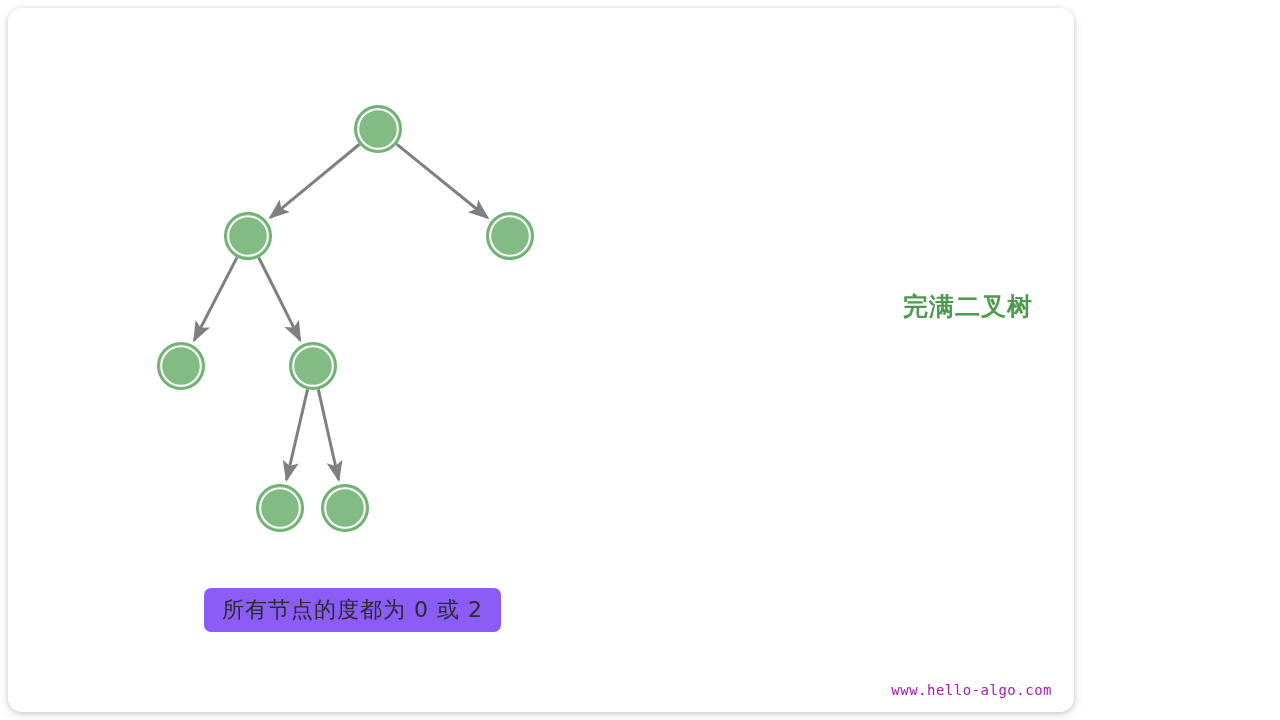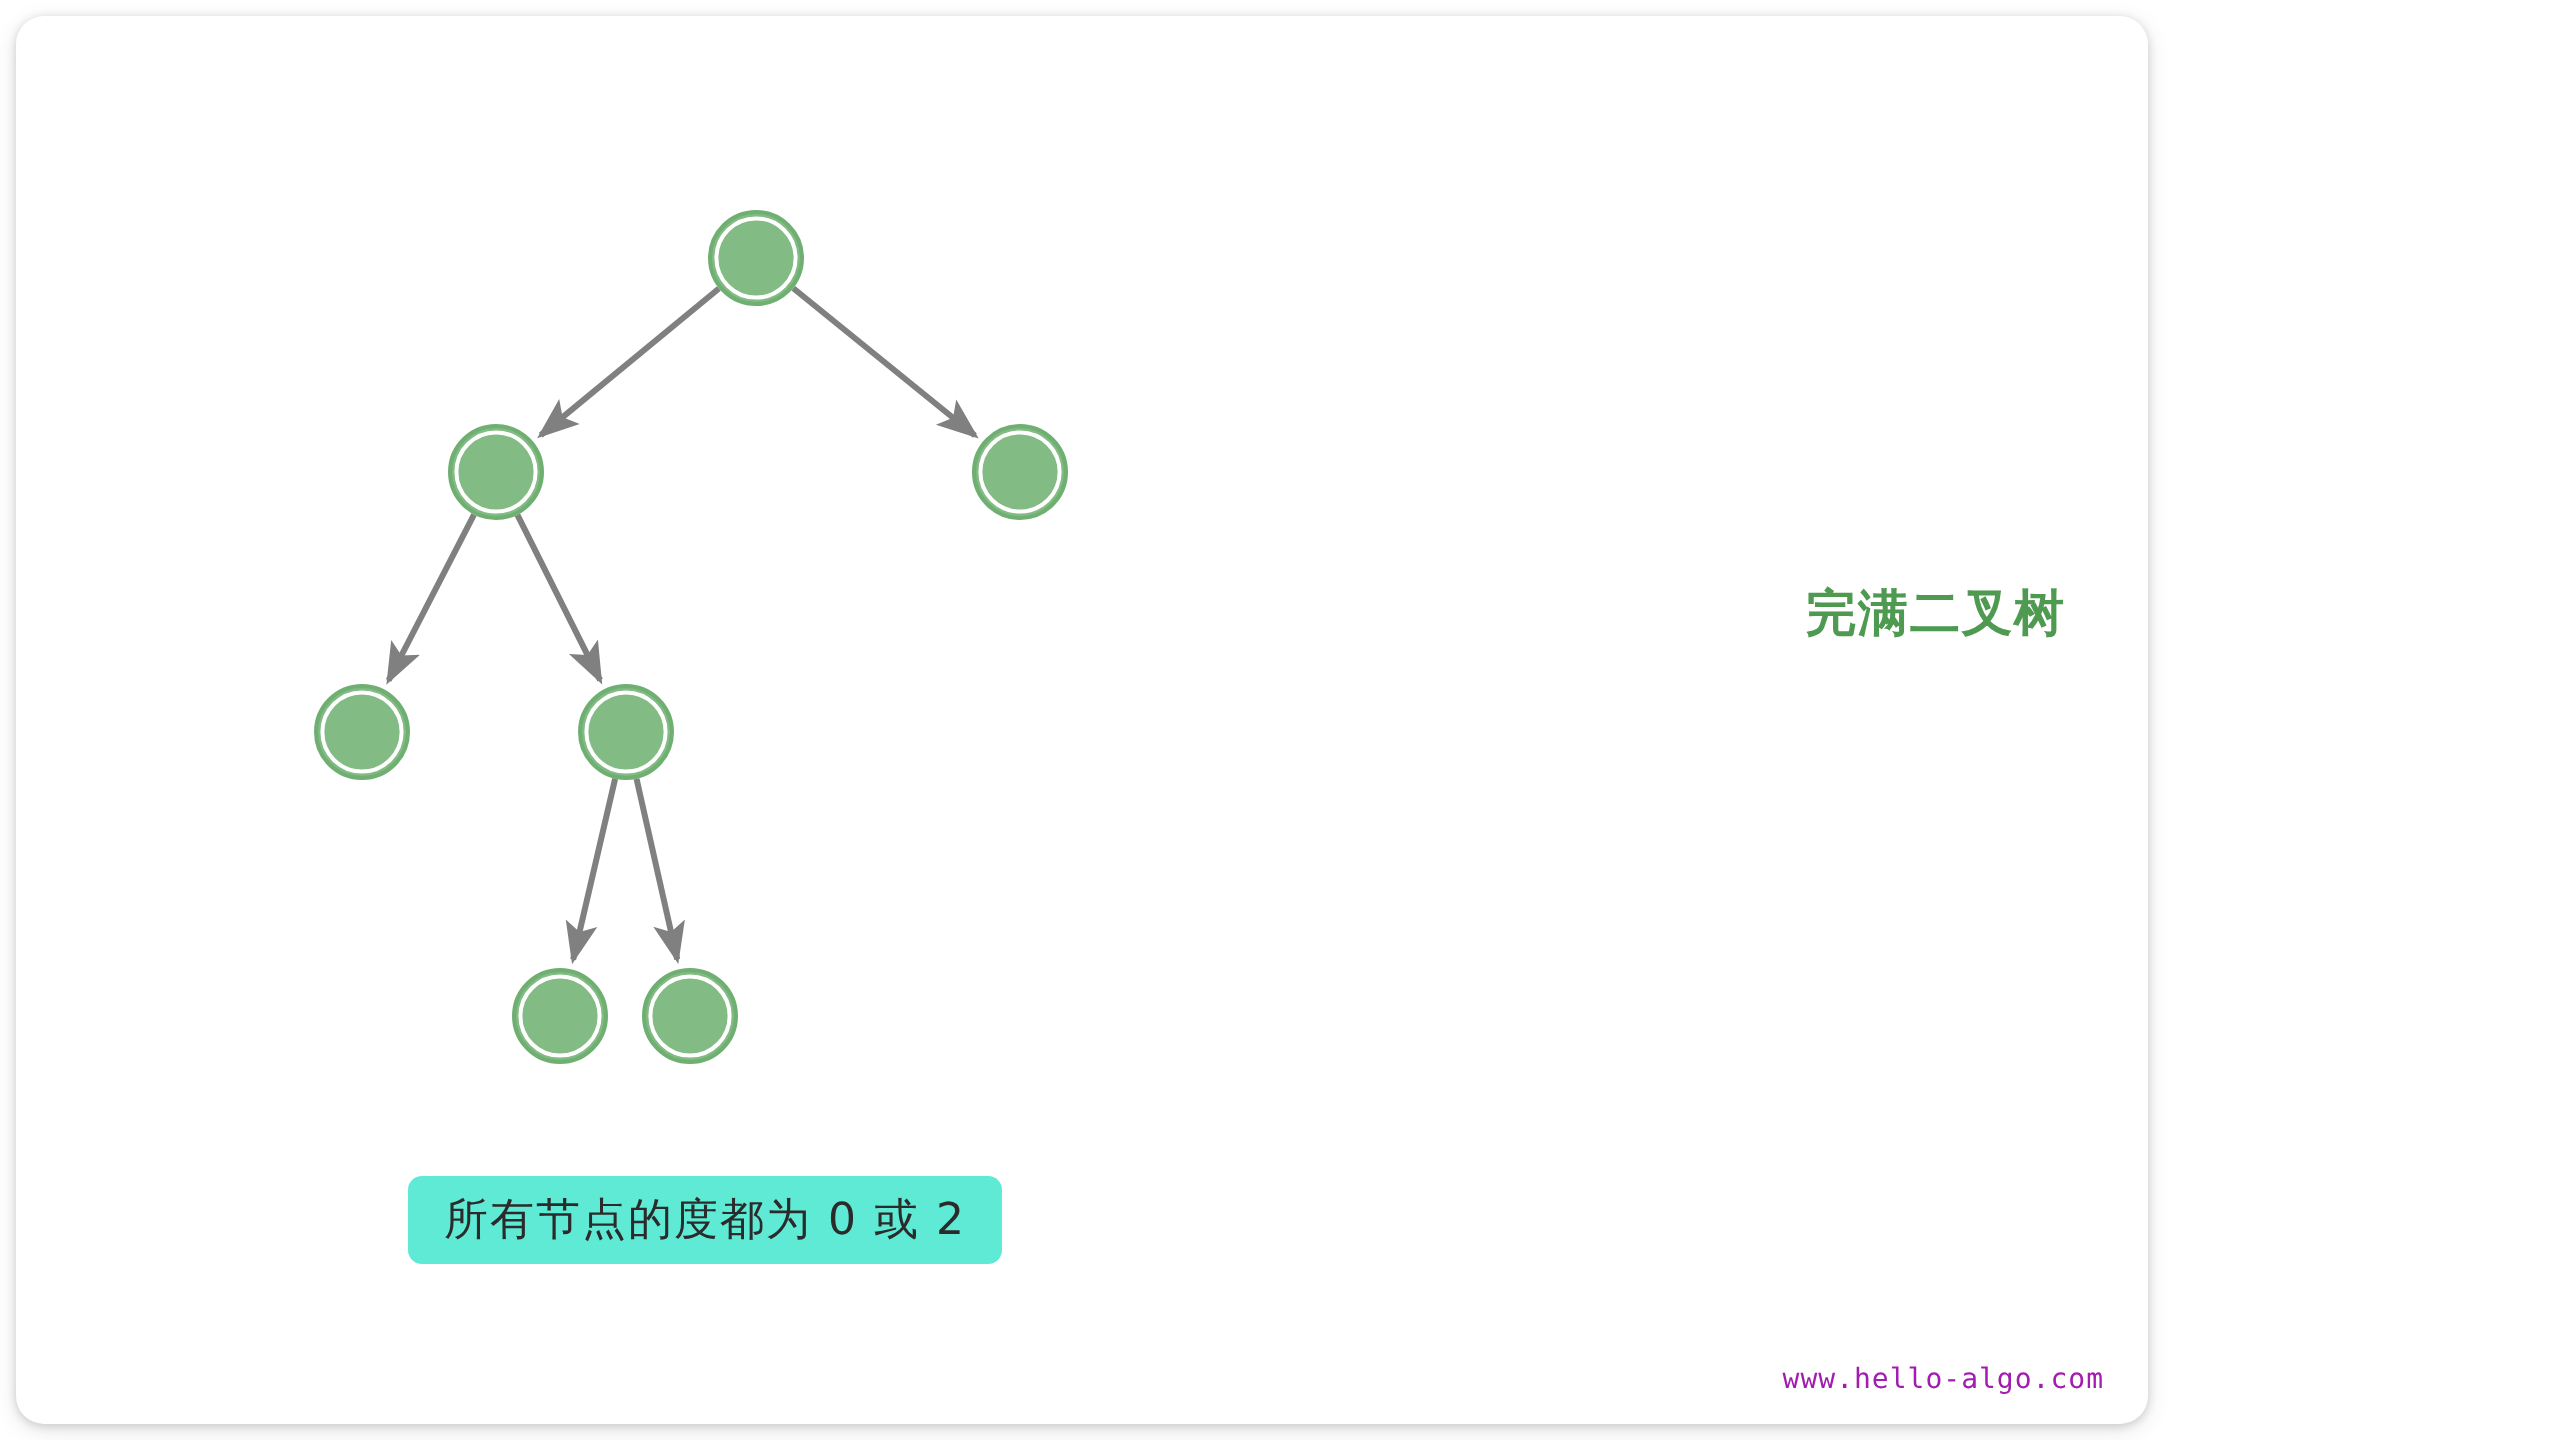--- a/index.html
+++ b/index.html
@@ -62,21 +62,21 @@
   }
   #caption-box {
     position: absolute;
     left: 196px;
     top: 580px;
     height: 44px;
     display: flex;
     align-items: center;
     justify-content: center;
     padding: 0 18px;
-    background: #5eead4;
+    background: #8b5cf6;
     border-radius: 7px;
     font-family: "DejaVu Sans", "Liberation Sans", sans-serif;
     font-size: 22px;
     color: #2b2b2b;
     letter-spacing: 1px;
     white-space: nowrap;
   }
   #watermark {
     position: absolute;
     right: 22px;

